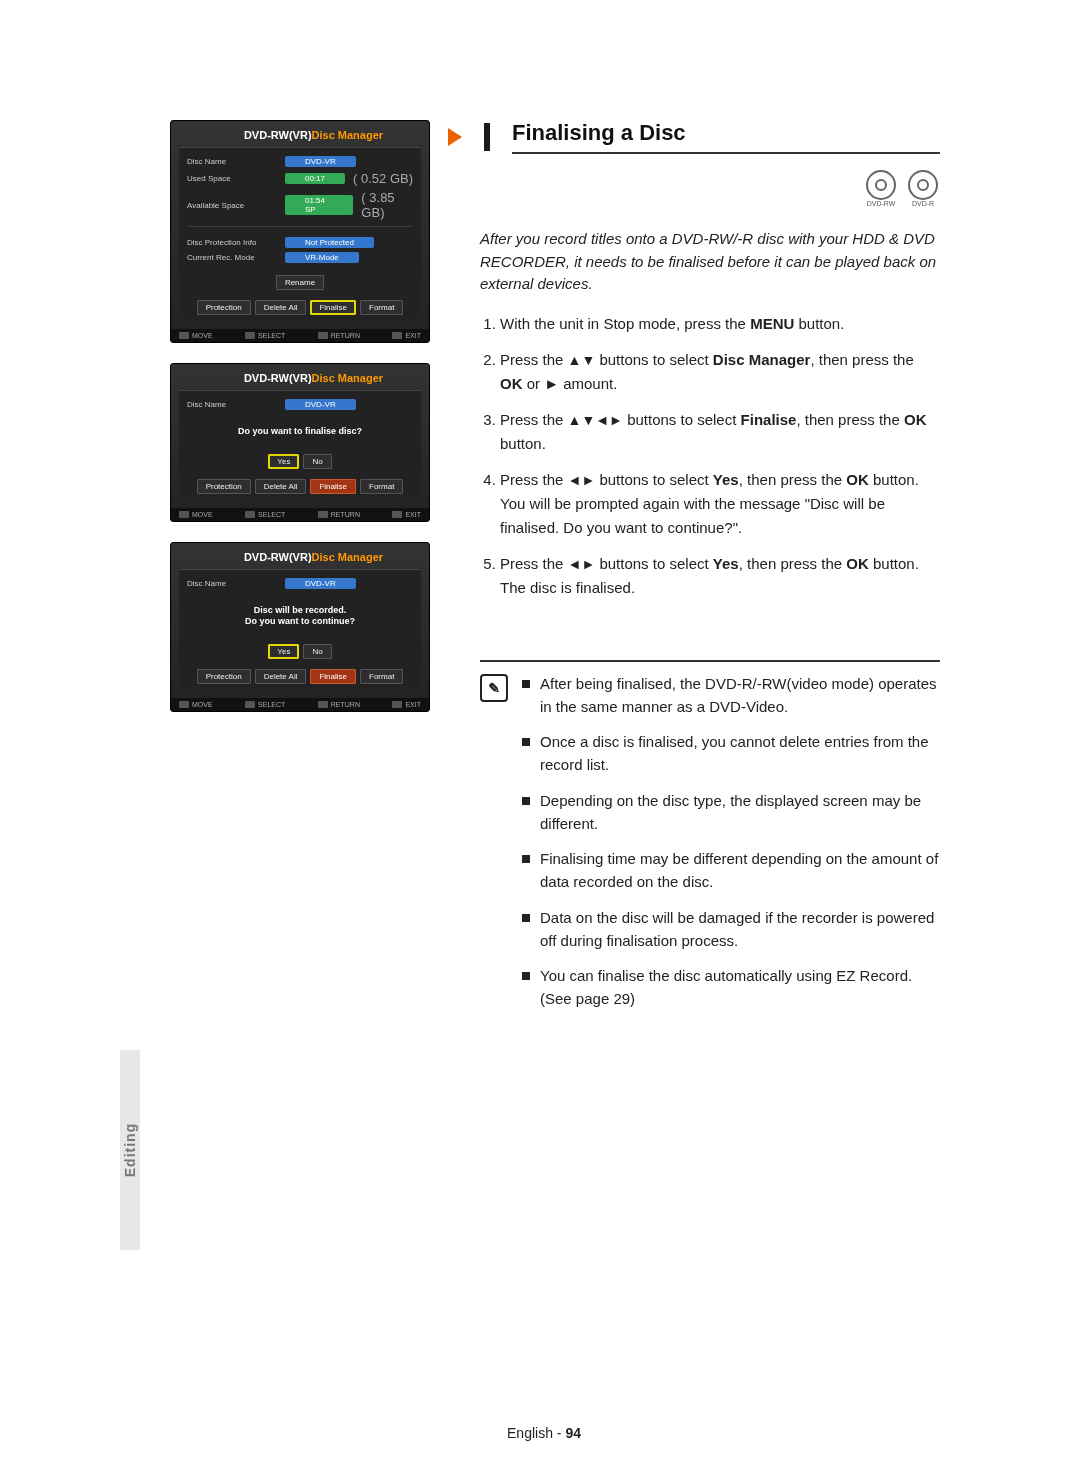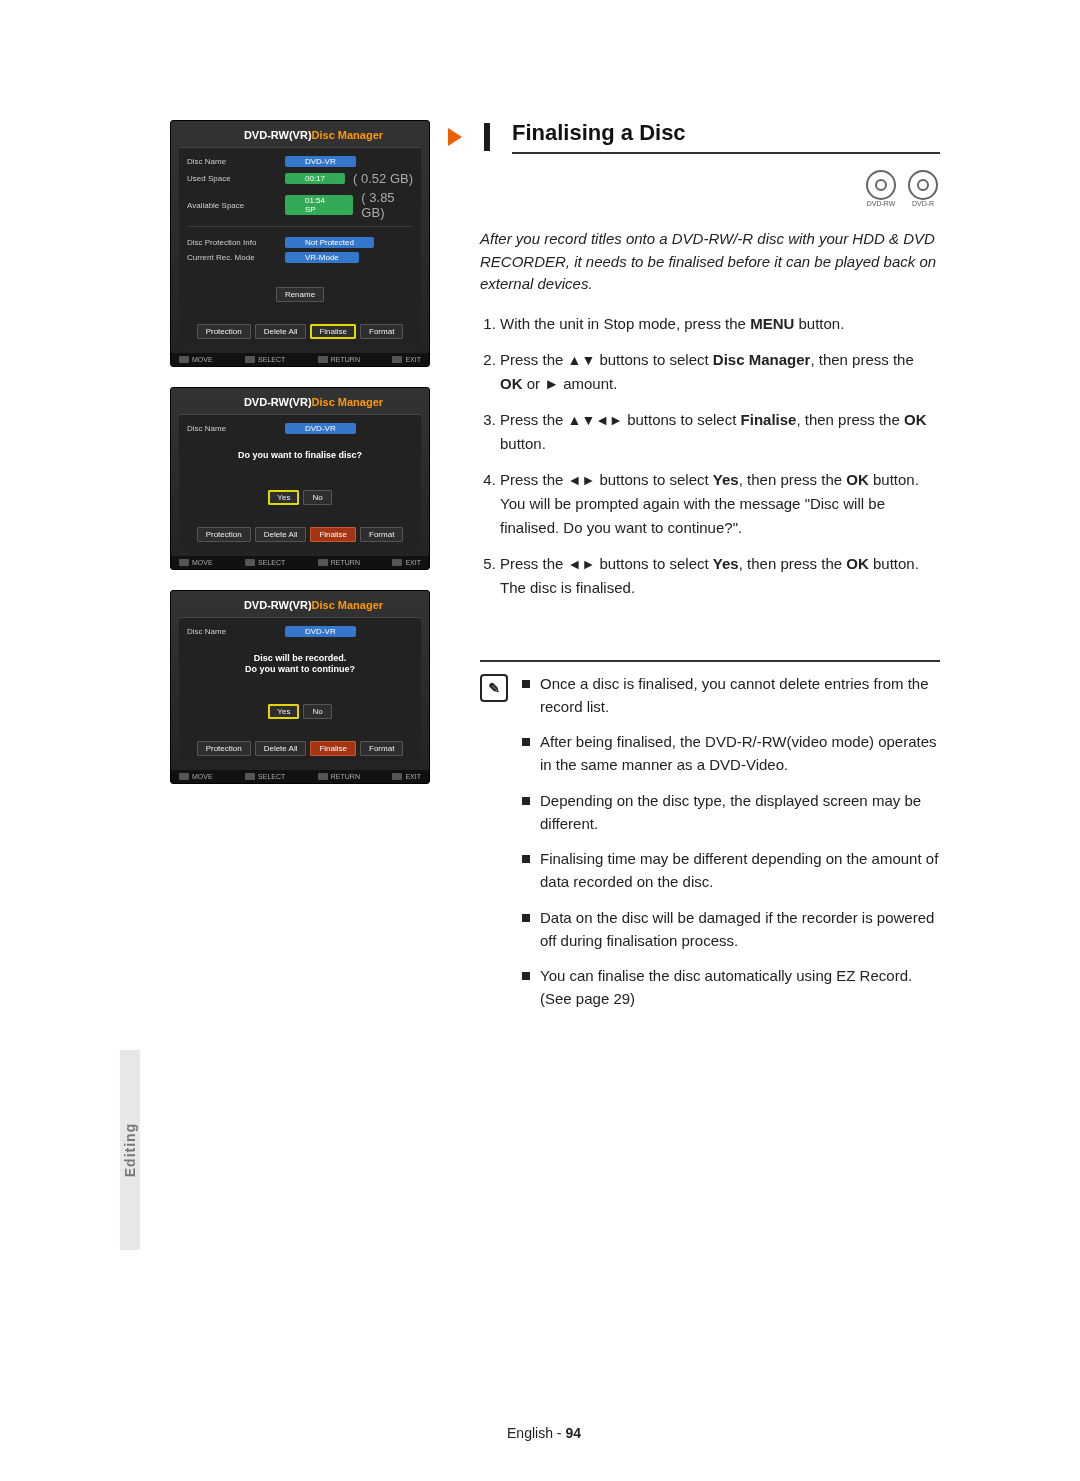--- a/index.html
+++ b/index.html
@@ -86,21 +86,21 @@
     font-size: 8px;
   }
   .osd-val-chip.blue { background: #3477cc; }
   .osd-val-txt { color: #aaa; font-size: 13px; }
   .osd-spacer { height: 4px; border-top:1px solid #3a3a3a; margin:4px 0; }
 
   .osd-btnrow {
     display: flex;
     gap: 4px;
     justify-content: center;
-    margin-top: 22px;
+    margin-top: 10px;
     flex-wrap: wrap;
   }
   .osd-btn {
     background: #2e2e2e;
     border: 1px solid #555;
     color: #eee;
     padding: 2px 8px;
     font-size: 8px;
     border-radius: 1px;
   }
@@ -480,24 +480,24 @@
         <li>
           <span>Press the </span><span class="arrow">◄►</span><span> buttons to select </span><b>Yes</b><span>, then press the </span><b>OK</b><span> button.</span>
           <div>The disc is finalised.</div>
         </li>
       </ol>
 
       <div class="note-block">
         <div class="note-icon">✎</div>
         <ul class="note-list">
           <li>
-              <span>Once a disc is finalised, you cannot delete entries from the record list.</span>
+              <span>After being finalised, the DVD-R/-RW(video mode) operates in the same manner as a DVD-Video.</span>
             </li>
           <li>
-              <span>After being finalised, the DVD-R/-RW(video mode) operates in the same manner as a DVD-Video.</span>
+              <span>Once a disc is finalised, you cannot delete entries from the record list.</span>
             </li>
           <li>
               <span>Depending on the disc type, the displayed screen may be different.</span>
             </li>
           <li>
               <span>Finalising time may be different depending on the amount of data recorded on the disc.</span>
             </li>
           <li>
               <span>Data on the disc will be damaged if the recorder is powered off during finalisation process.</span>
             </li>

